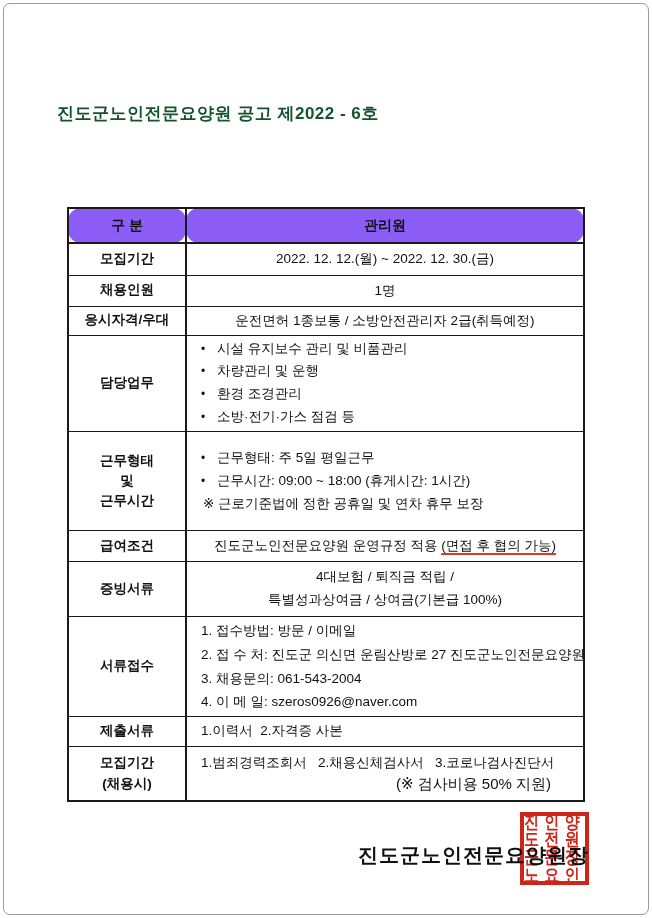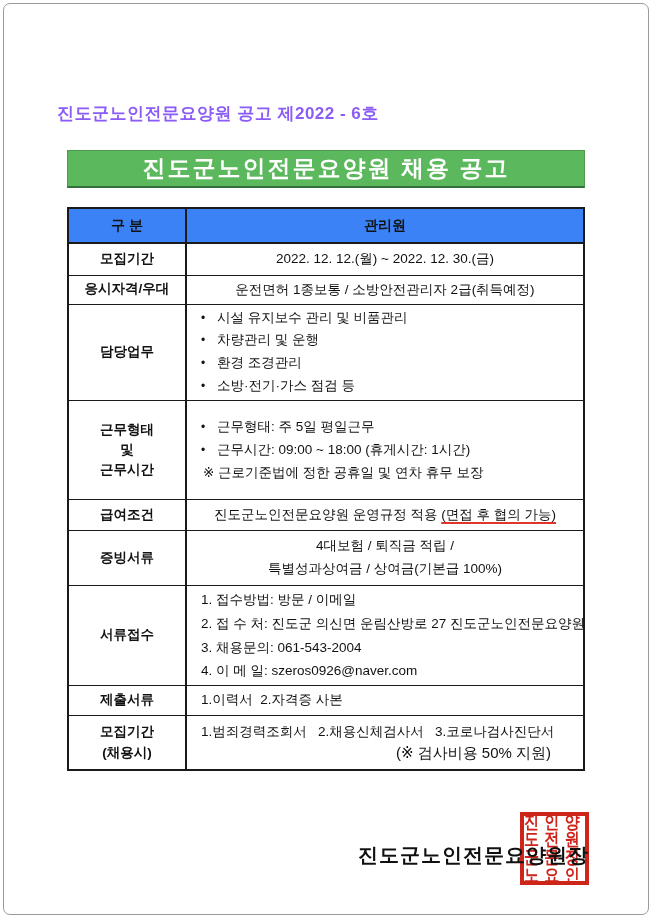--- a/index.html
+++ b/index.html
@@ -15,21 +15,21 @@
   }
   .page-frame {
     position: absolute; inset: 3px;
     border: 1px solid #9a9a9a;
     border-radius: 7px;
     pointer-events: none;
   }
 
   .doc-number {
     position: absolute; left: 57px; top: 102px;
-    font-size: 17px; font-weight: bold; color: #8b5cf6;
+    font-size: 17px; font-weight: bold; color: #14532d;
     letter-spacing: 0.5px;
   }
 
   .banner {
     position: absolute; left: 67px; top: 150px;
     width: 518px; height: 38px;
     background: #5CB85C;
     border: 1px solid #4e9a50;
     border-bottom: 2px solid #33703a;
     display: flex; align-items: center; justify-content: center;
@@ -53,23 +53,23 @@
   table.notice { border: 2px solid #1a1a1a; }
   td.label-cell {
     width: 118px;
     text-align: center; font-weight: bold;
     border-right: 2px solid #1a1a1a !important;
     line-height: 1.5;
   }
   td.value-cell { text-align: center; }
   td.value-cell.left { text-align: left; padding-left: 14px; }
   tr.header-row td {
-    background: #3b82f6;
+    background: #8b5cf6;
     border-bottom: 2px solid #1a1a1a;
-    font-weight: bold; font-size: 14px;
+    font-weight: bold; font-size: 14px; border-radius: 13px;
   }
 
   .line-group { display: flex; flex-direction: column; gap: 0; }
   .b-line { display: flex; align-items: baseline; line-height: 1.7; }
   .bullet { width: 16px; flex: 0 0 16px; font-size: 12px; }
   .note-line { line-height: 1.7; padding-left: 2px; }
   .num-line { line-height: 1.75; white-space: nowrap; }
 
   .pre { white-space: pre-wrap; }
 
@@ -109,37 +109,38 @@
   }
 </style>
 </head>
 <body>
 
 <div class="page">
   <div class="page-frame"></div>
 
   <div class="doc-number">진도군노인전문요양원 공고 제2022 - 6호</div>
 
-  <div class="banner">
-    <span class="banner-title">진도군노인전문요양원 채용 공고</span>
-  </div>
 
   <table class="notice">
 
     <tbody>
         <tr class="header-row" style="height:35px;">
       <td class="label-cell">구 분</td>
       <td class="value-cell">관리원</td>
     </tr>
 
     <tr style="height:32px;">
       <td class="label-cell">모집기간</td>
       <td class="value-cell">2022. 12. 12.(월) ~ 2022. 12. 30.(금)</td>
     </tr>
 
+    <tr style="height:31px;">
+      <td class="label-cell">채용인원</td>
+      <td class="value-cell">1명</td>
+    </tr>
 
     <tr style="height:29px;">
       <td class="label-cell">응시자격/우대</td>
       <td class="value-cell">운전면허 1종보통 / 소방안전관리자 2급(취득예정)</td>
     </tr>
 
     <tr style="height:93px;">
       <td class="label-cell">담당업무</td>
       <td class="value-cell left">
         <div class="line-group">

